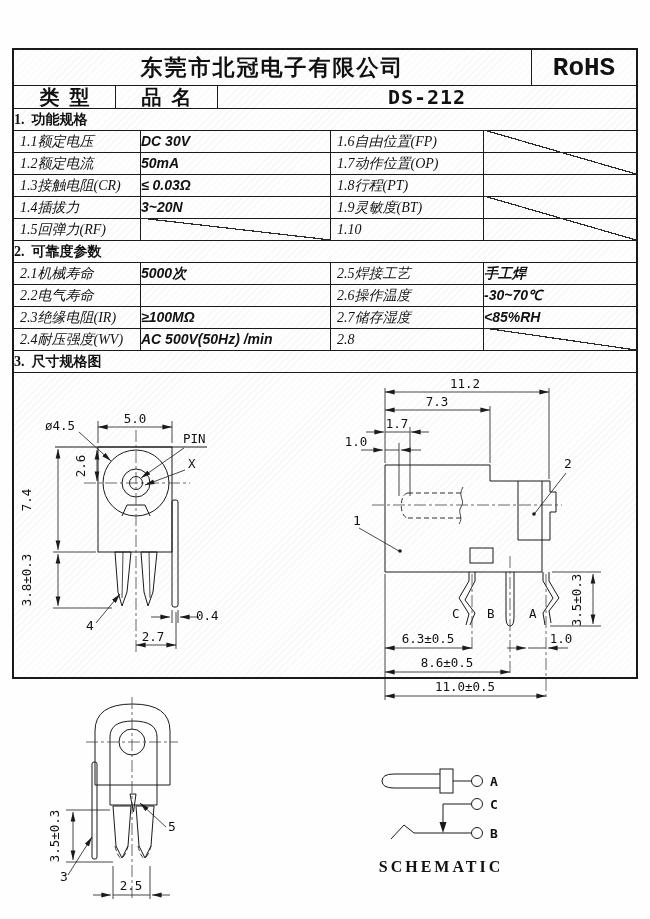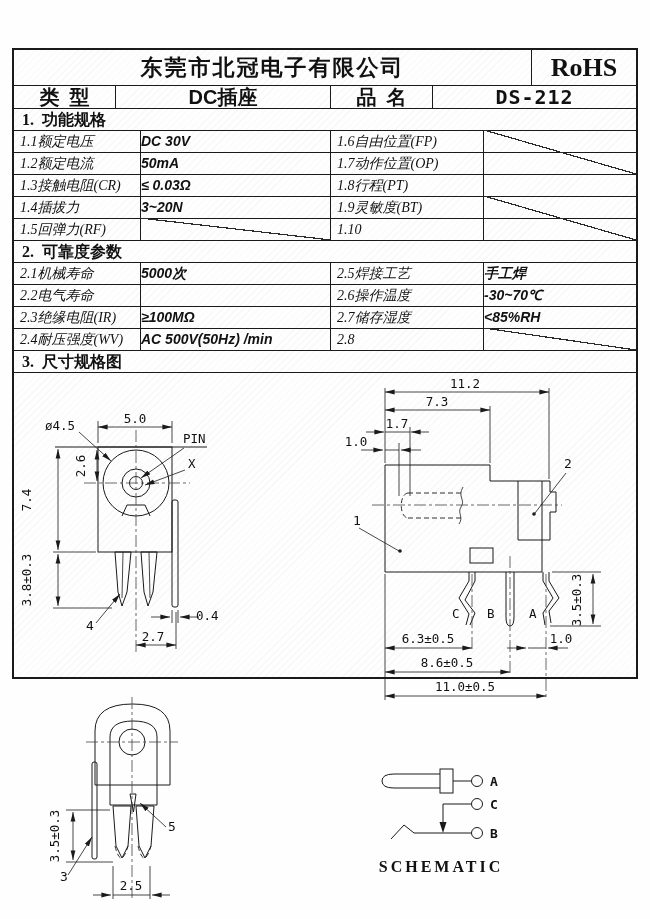--- a/index.html
+++ b/index.html
@@ -6,28 +6,28 @@
   html,body { width:650px; height:919px; background:#ffffff;
     font-family:"Liberation Serif","DejaVu Serif",serif; color:#111; }
   .page { position:relative; width:650px; height:919px; background:#fefefe; overflow:hidden; }
   .doc { position:absolute; left:12px; top:48px; width:626px; height:631px;
     border:2px solid #1a1a1a; background:
     repeating-linear-gradient(135deg, rgba(110,110,110,0.045) 0 1px, transparent 1px 5px); }
   .hrow { display:flex; height:35px; }
   .c-company { width:517px; display:flex; align-items:center; justify-content:center;
     font-size:22px; font-weight:700; letter-spacing:2px; }
   .c-rohs { flex:1; border-left:1px solid #1a1a1a; display:flex; align-items:center; justify-content:center;
-    font-family:Liberation Serif, serif; font-size:26px; font-weight:700; }
+    font-family:Liberation Mono, monospace; font-size:26px; font-weight:700; }
   .typerow { display:flex; height:23px; border-top:1px solid #1a1a1a; font-size:20px; font-weight:700; }
   .tcell { display:flex; align-items:center; justify-content:center; white-space:pre; }
   .t1 { width:101px; } .t2 { width:215px; border-left:1px solid #1a1a1a; font-family:"Liberation Sans",sans-serif; }
   .t3 { width:102px; border-left:1px solid #1a1a1a; }
   .t4 { flex:1; border-left:1px solid #1a1a1a; font-family:"DejaVu Sans Mono",monospace; letter-spacing:1px; }
-  .sect { height:22px; border-top:1px solid #1a1a1a; line-height:21px; padding-left:8px;
-    font-size:16px; font-weight:700; white-space:pre; }
+  .sect { height:22px; border-top:1px solid #1a1a1a; line-height:21px; 
+    font-size:14px; font-weight:700; white-space:pre; }
   .trow { display:flex; height:22px; border-top:1px solid #1a1a1a; font-size:14px; }
   .cell { line-height:21px; overflow:hidden; white-space:nowrap;font-style:italic; }
   .lab { padding-left:6px; }
   .val { font-family:"Liberation Sans",sans-serif; font-weight:700; }
   .c1 { width:126px; } .c2 { width:190px; border-left:1px solid #1a1a1a; }
   .c3 { width:153px; border-left:1px solid #1a1a1a; } .c4 { flex:1; border-left:1px solid #1a1a1a; }
   .diag { position:absolute; background:linear-gradient(to top right,
     transparent calc(50% - 0.6px), #2a2a2a calc(50% - 0.6px),
     #2a2a2a calc(50% + 0.6px), transparent calc(50% + 0.6px)); pointer-events:none; }
   .draw { position:relative; height:531px; border-top:1px solid #1a1a1a; }
@@ -47,21 +47,20 @@
 <div class="page">
   <div class="doc">
 
     <div class="hrow">
       <div class="c-company">东莞市北冠电子有限公司</div>
       <div class="c-rohs">RoHS</div>
     </div>
 
     <div class="typerow">
       <div class="tcell t1">类  型</div>
-      <div class="tcell t2">DC插座</div>
       <div class="tcell t3">品  名</div>
       <div class="tcell t4">DS-212</div>
     </div>
 
     <div class="sect">1.  功能规格</div>
     <div class="trow">
       <div class="cell lab c1">1.1额定电压</div>
       <div class="cell val c2">DC 30V</div>
       <div class="cell lab c3">1.6自由位置(FP)</div>
       <div class="cell val c4"></div>

